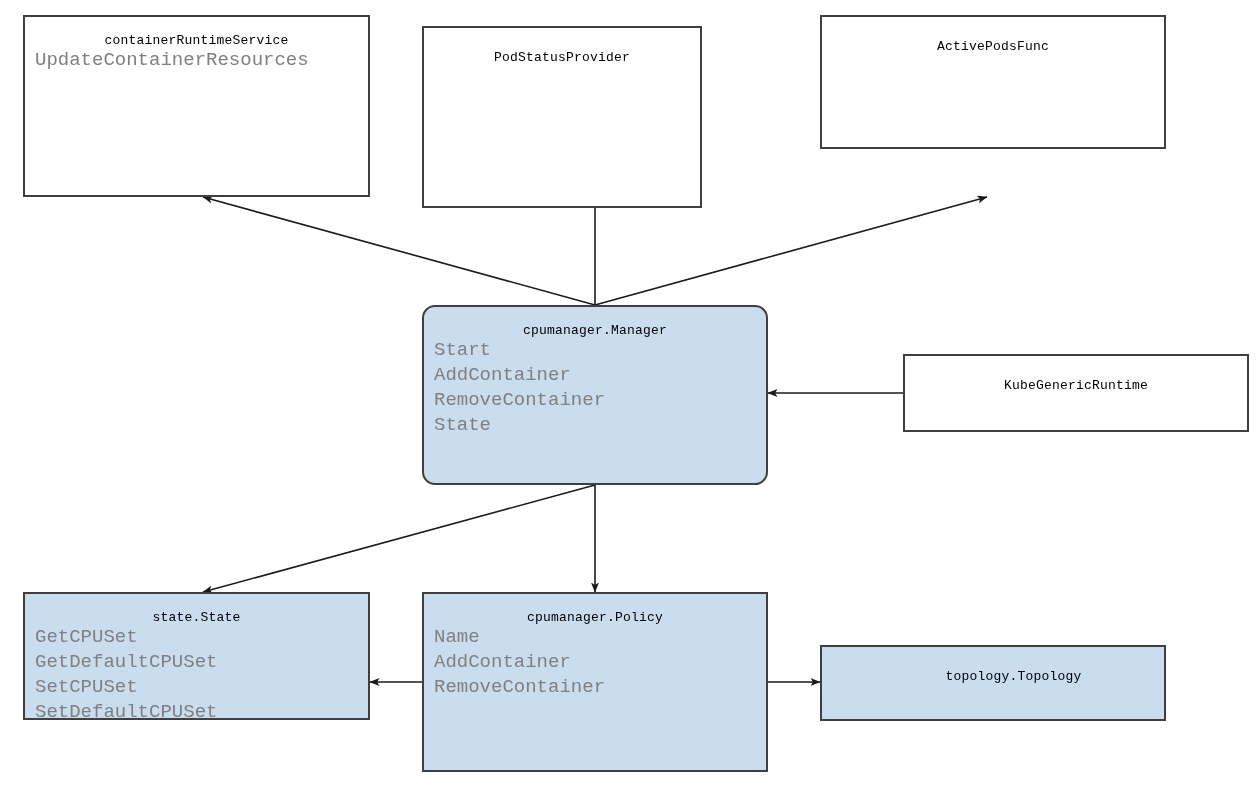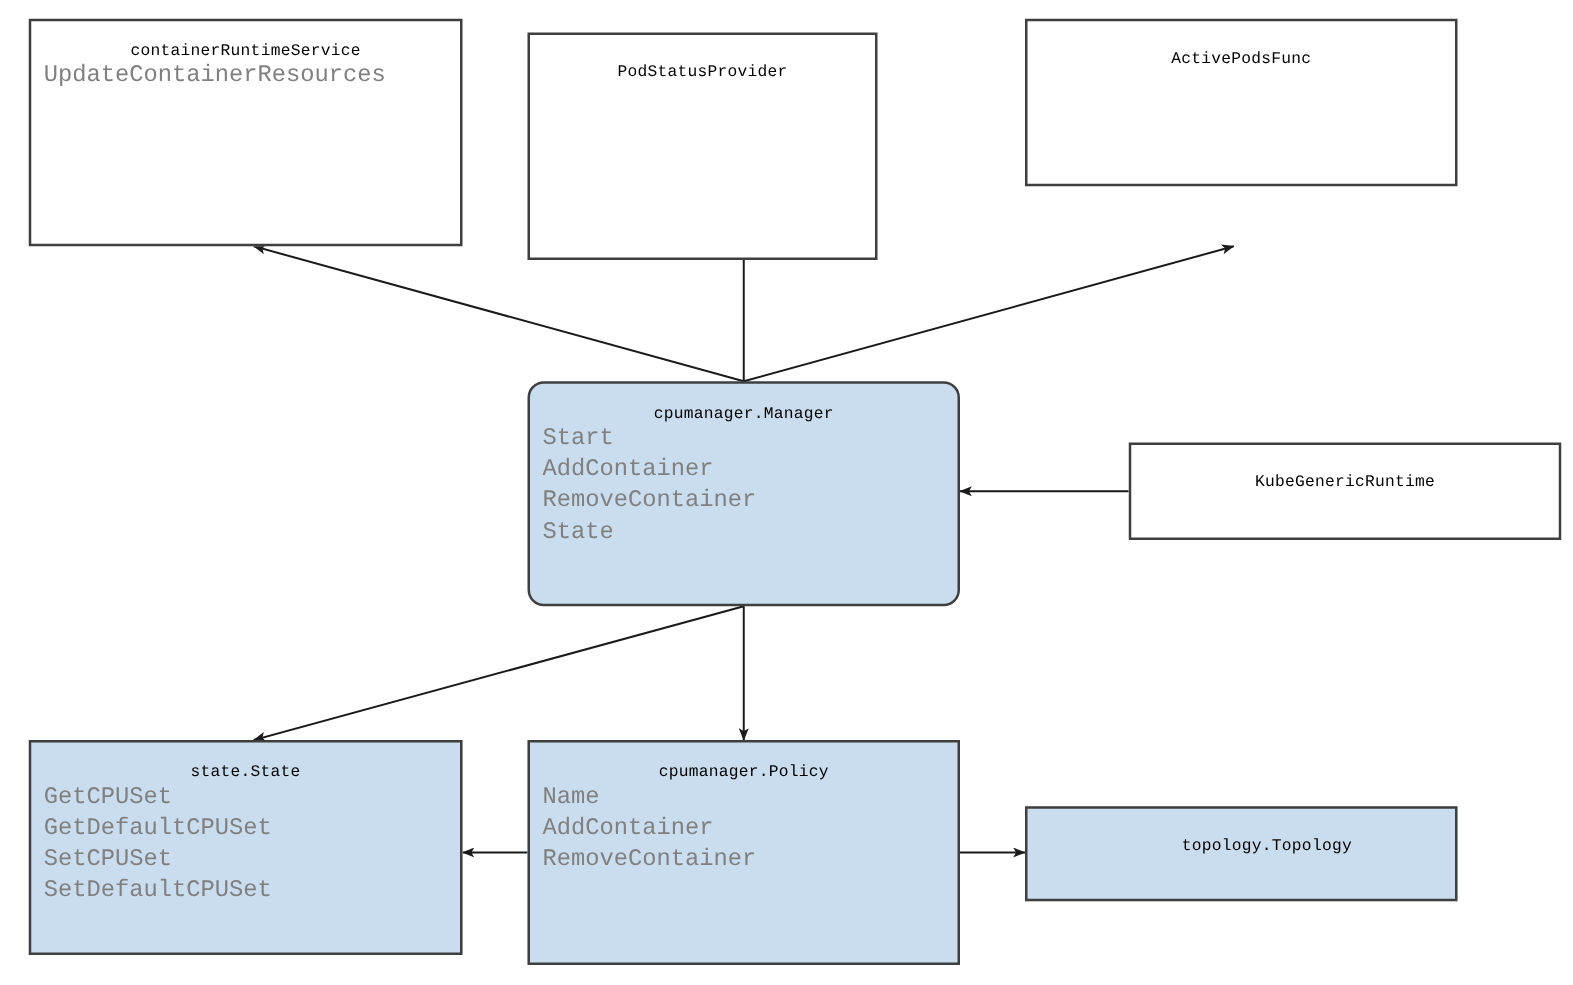--- a/index.html
+++ b/index.html
@@ -98,21 +98,21 @@
       <div class="node compact" style="left: 820px; top: 15px; width: 346px; height: 134px;">
         <div class="node-title">ActivePodsFunc</div>
       </div>
       <div class="node filled" style="left: 422px; top: 305px; width: 346px; height: 180px; border-radius: 13px;">
         <div class="node-title">cpumanager.Manager</div>
         <div class="node-methods"><div class="method">Start</div><div class="method">AddContainer</div><div class="method">RemoveContainer</div><div class="method">State</div></div>
       </div>
       <div class="node compact" style="left: 903px; top: 354px; width: 346px; height: 78px;">
         <div class="node-title">KubeGenericRuntime</div>
       </div>
-      <div class="node filled" style="left: 23px; top: 592px; width: 347px; height: 172px;">
+      <div class="node filled" style="left: 23px; top: 592px; width: 347px; height: 128px;">
         <div class="node-title">state.State</div>
         <div class="node-methods"><div class="method">GetCPUSet</div><div class="method">GetDefaultCPUSet</div><div class="method">SetCPUSet</div><div class="method">SetDefaultCPUSet</div></div>
       </div>
       <div class="node filled" style="left: 422px; top: 592px; width: 346px; height: 180px;">
         <div class="node-title">cpumanager.Policy</div>
         <div class="node-methods"><div class="method">Name</div><div class="method">AddContainer</div><div class="method">RemoveContainer</div></div>
       </div>
       <div class="node filled compact" style="left: 820px; top: 645px; width: 346px; height: 76px; padding-left: 41px;">
         <div class="node-title">topology.Topology</div>
       </div>

